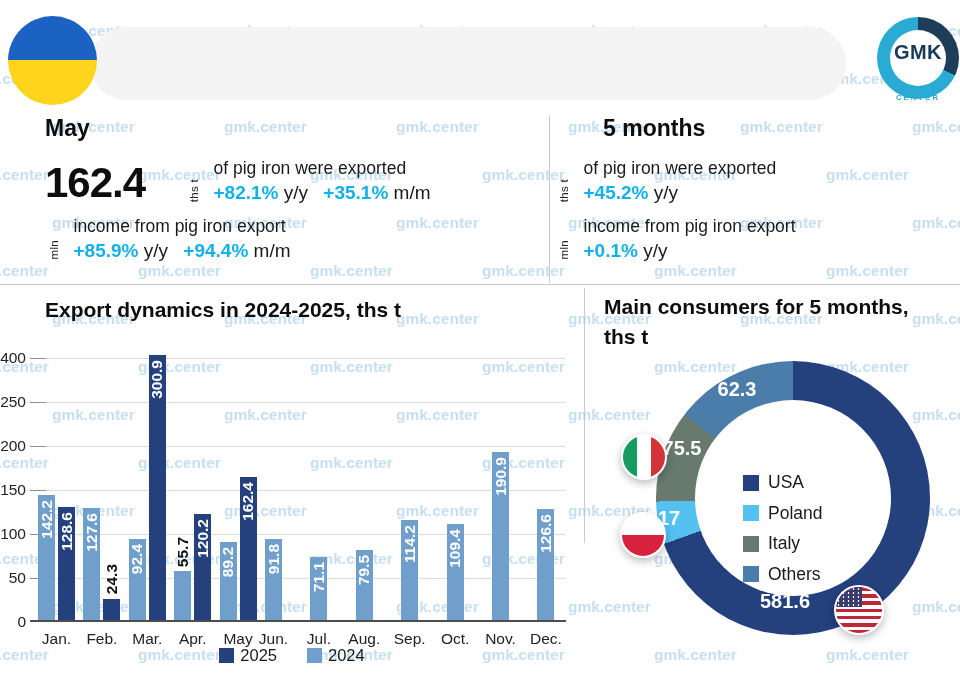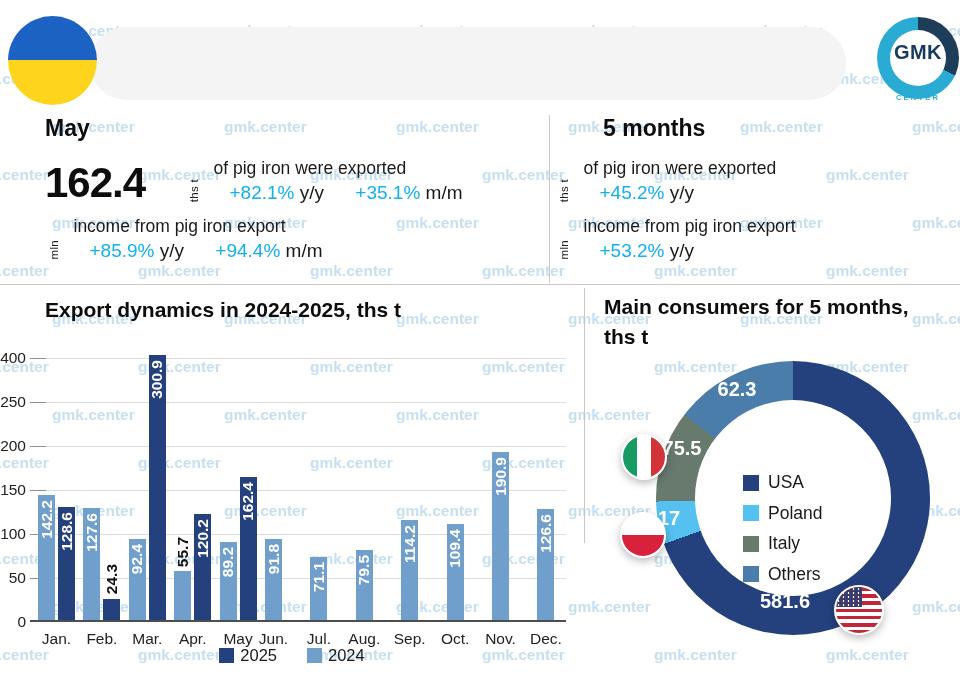--- a/index.html
+++ b/index.html
@@ -33,21 +33,21 @@
   .heading-right { left:603px; top:115px; }
   .stat-row { display:flex; align-items:flex-end; }
   .stat-value { font-size:42px; font-weight:600; color:#0d0d0d; letter-spacing:-1px; line-height:1; }
   .val-left { min-width:140px; text-align:left; }
   .val-right { min-width:148px; text-align:right; }
   .stat-unit { writing-mode:vertical-rl; transform:rotate(180deg); font-size:11.5px; color:#222;
     margin:0 0 2px 4px; letter-spacing:.3px; line-height:1; }
   .stat-text { margin-left:13px; padding-bottom:0; }
   .stat-desc { font-size:17.5px; color:#1a1a1a; line-height:1.25; }
   .stat-change { font-size:19px; margin-top:2px; color:#1a1a1a; }
-  .pct { color:#12b1eb; font-weight:400;margin-left:16px; }
+  .pct { color:#12b1eb; font-weight:700; }
   .per { margin-right:10px; }
   
   .chart-title { left:45px; top:298px; font-size:21px; font-weight:700; color:#0d0d0d; }
   .bar-plot { left:0; top:346px; width:584px; height:276px; }
   .gridline { position:absolute; left:30px; width:536px; height:1px; background:#dcdcdc; }
   .gridline::before { content:""; position:absolute; left:0; top:0; width:16px; height:1px; background:#8f8f8f; }
   .x-axis { position:absolute; left:30px; bottom:0; width:536px; height:2px; background:#4d4d4d; }
   .ytick { position:absolute; width:26px; text-align:right; font-size:15.5px; color:#222; }
   .slot { position:absolute; bottom:2px; display:flex; align-items:flex-end; gap:3px; }
   .bar { position:relative; width:17px; }
@@ -222,21 +222,21 @@
         <span class="pct">+45.2%</span>
         <span class="per">y/y</span>
       </div>
     </div>
   </div>
   <div class="layer stat-row" style="left:555px; top:216px;">
     <div class="stat-unit">mln</div>
     <div class="stat-text">
       <div class="stat-desc">income from pig iron export</div>
       <div class="stat-change">
-        <span class="pct">+53.2%</span>
+        <span class="pct">+0.1%</span>
         <span class="per">y/y</span>
       </div>
     </div>
   </div>
 
   <div class="layer chart-title">Export dynamics in 2024-2025, ths t</div>
   <div class="layer bar-plot">
       <div class="gridline" style="top: 12px;"></div>
       <div class="ytick" style="top: 3px; left: 0px;">400</div>
       <div class="gridline" style="top: 56px;"></div>

